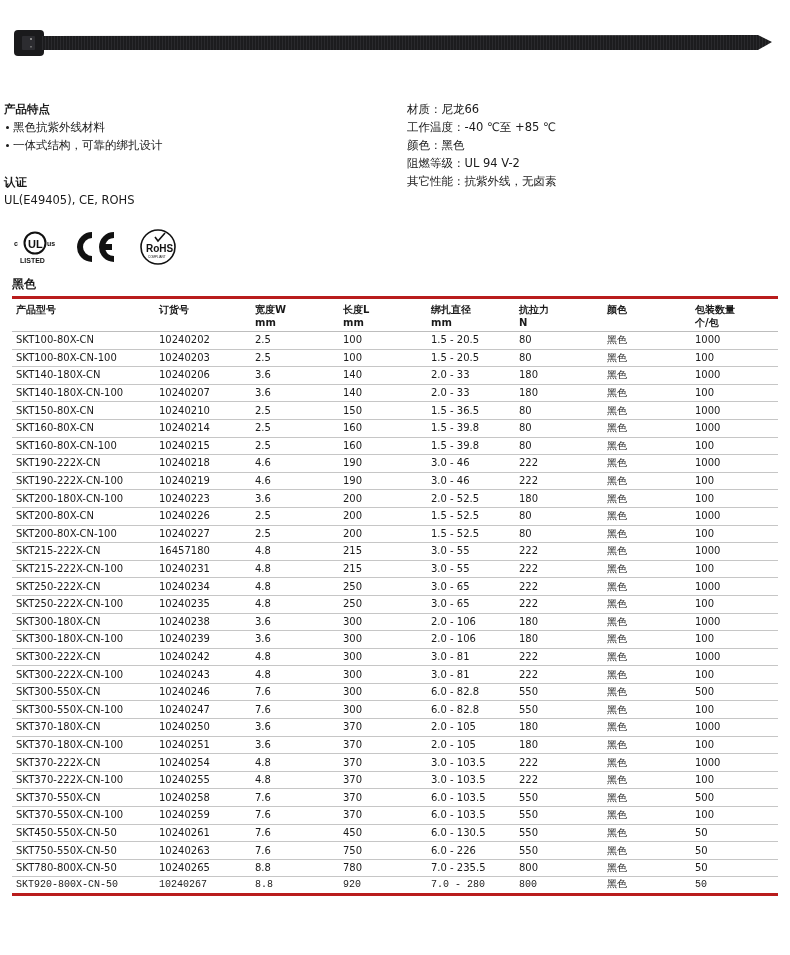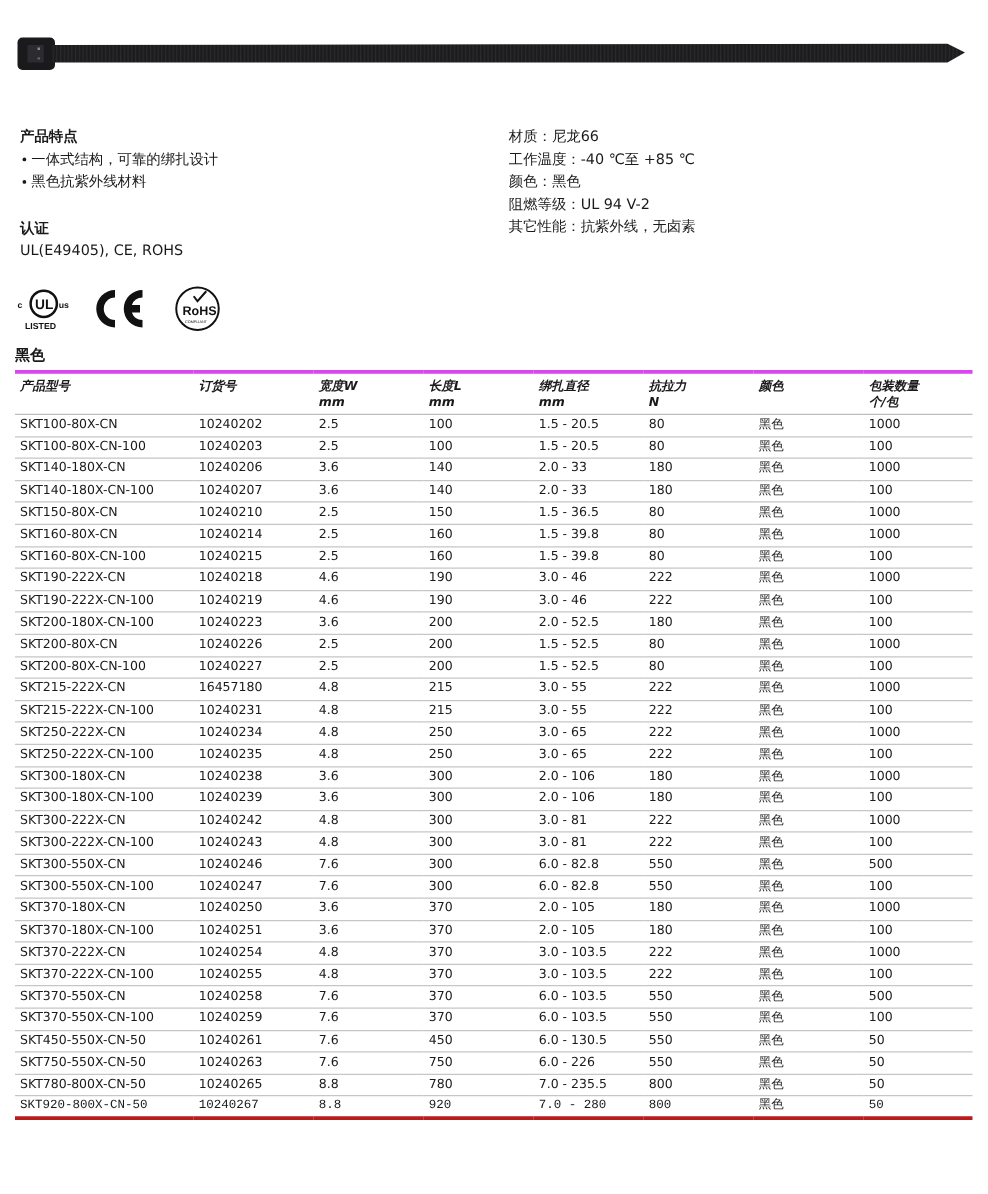--- a/index.html
+++ b/index.html
@@ -1,35 +1,35 @@
 <!DOCTYPE html>
 <html><head>
 <meta charset="utf-8">
 <style>
   * { box-sizing: border-box; margin: 0; padding: 0; }
   html, body { width: 790px; height: 955px; background: #ffffff; overflow: hidden; }
   body { font-family: "DejaVu Sans", "Liberation Sans", sans-serif; color: #1a1a1a; position: relative; }
 
   .tie { position: absolute; left: 12px; top: 29px; width: 766px; height: 28px; }
 
-  .col-left { position: absolute; left: 16px; top: 100px; width: 370px; }
+  .col-left { position: absolute; left: 4px; top: 100px; width: 370px; }
   .col-right { position: absolute; left: 407px; top: 100px; width: 370px; }
   .section-title { font-size: 11.5px; font-weight: bold; line-height: 18px; }
   .line { font-size: 11.5px; line-height: 18px; }
   .bullet { display: flex; align-items: center; }
   .bullet .dot { width: 3px; height: 3px; background: #1a1a1a; border-radius: 50%; margin: 0 4px 0 2px; display: inline-block; }
   .gap { height: 19px; }
 
   .logos { position: absolute; left: 12px; top: 226px; height: 42px; width: 180px; }
   .logo { position: absolute; }
 
   .table-title { position: absolute; left: 12px; top: 276px; font-size: 12px; font-weight: bold; }
 
   table.spec { position: absolute; left: 12px; top: 296px; width: 766px; border-collapse: collapse; font-size: 10px; }
-  table.spec thead tr { border-top: 3px solid #d946ef; font-style: italic; }
+  table.spec thead tr { border-top: 3px solid #b91c1c; }
   table.spec th { font-weight: bold; text-align: left; vertical-align: top; padding: 4px 0 2px 4px; line-height: 13px; height: 34px; border-bottom: 1px solid #bdbdbd; }
   table.spec td { padding: 0 0 0 4px; height: 17.6px; line-height: 16px; border-bottom: 1px solid #c6c6c6; white-space: nowrap; }
   table.spec tbody tr:last-child td { border-bottom: 3px solid #b91c1c; font-family: Liberation Mono, monospace; }
   .c0 { width: 143px; } .c1 { width: 96px; } .c2 { width: 88px; } .c3 { width: 88px; }
   .c4 { width: 88px; } .c5 { width: 88px; } .c6 { width: 88px; } .c7 { width: 87px; }
   .sub { display: block; font-weight: bold; }
 </style>
 </head>
 <body>
 
@@ -44,25 +44,25 @@
   <rect x="10" y="7" width="13" height="14" rx="1" fill="#2c2c30"></rect>
   <rect x="18" y="9" width="2" height="2" fill="#8a8a8a"></rect>
   <rect x="18" y="17" width="2" height="1.5" fill="#6a6a6a"></rect>
   <polygon points="30,7 746,6 760,13 746,21 30,21" fill="url(#teeth)"></polygon>
 </svg>
 
 <div class="col-left">
   <div class="section-title">产品特点</div>
   <div class="line bullet">
       <span class="dot"></span>
-      <span>一体式结构，可靠的绑扎设计</span>
+      <span>黑色抗紫外线材料</span>
     </div>
   <div class="line bullet">
       <span class="dot"></span>
-      <span>黑色抗紫外线材料</span>
+      <span>一体式结构，可靠的绑扎设计</span>
     </div>
   <div class="gap"></div>
   <div class="section-title">认证</div>
   <div class="line">UL(E49405), CE, ROHS</div>
 </div>
 
 <div class="logos">
   <svg class="logo" style="left:0;top:0" width="50" height="42" viewBox="0 0 50 42">
     <text x="2" y="20" font-size="7" font-weight="bold" font-family="Liberation Sans, sans-serif" fill="#111">c</text>
     <circle cx="23" cy="17" r="10.5" fill="none" stroke="#111" stroke-width="2"></circle>

